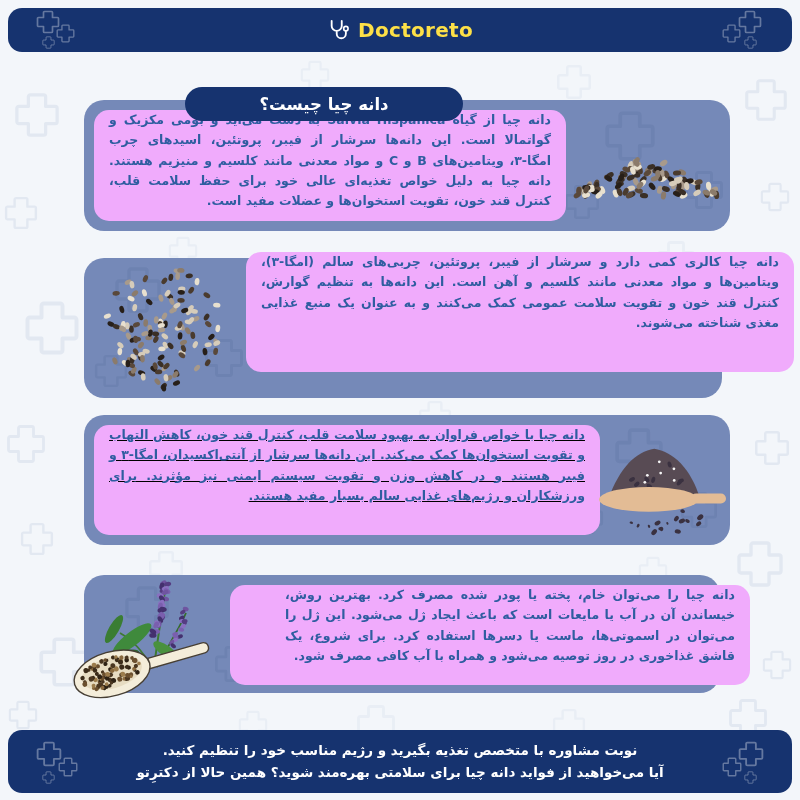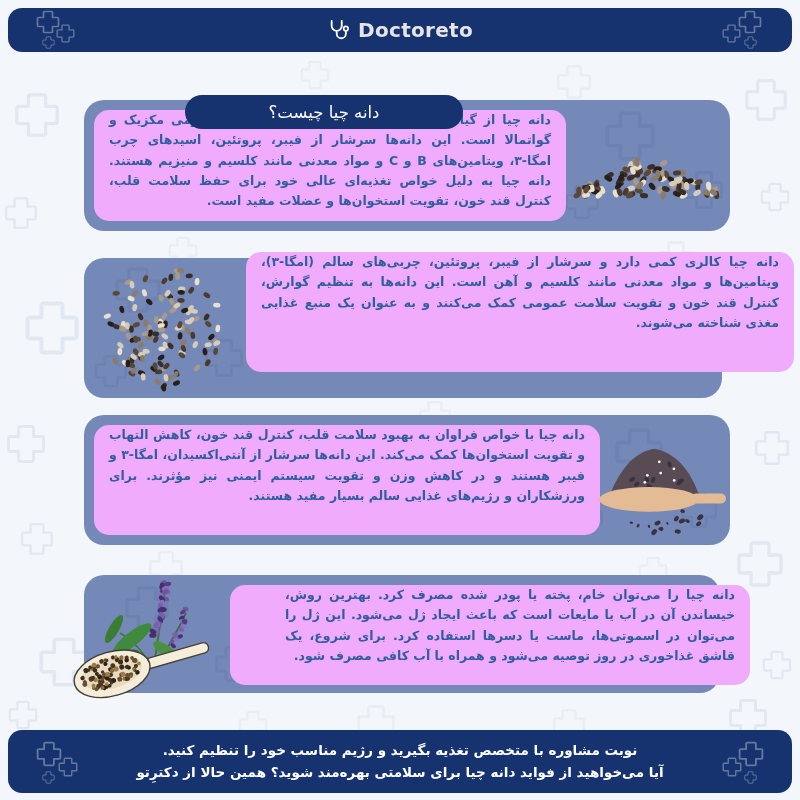--- a/index.html
+++ b/index.html
@@ -9,45 +9,45 @@
   .bgpat{position:absolute;left:0;top:0;}
 
   
   .topbar{position:absolute;left:8px;top:8px;width:784px;height:44px;background:#16336f;
           border-radius:14px;display:flex;align-items:center;justify-content:center;z-index:4;}
   .botbar{position:absolute;left:8px;top:730px;width:784px;height:63px;background:#16336f;
           border-radius:14px;display:flex;flex-direction:column;align-items:center;justify-content:center;z-index:4;}
   .cluster{position:absolute;top:50%;transform:translateY(-50%);color:rgba(255,255,255,.34);}
   .cl-left{left:26px;}  .cl-right{right:26px;}
   .brand{display:flex;align-items:center;gap:7px;}
-  .brand-text{color:#e5e5e5;font-size:20px;font-weight:bold;letter-spacing:.3px;}
+  .brand-text{color:#fde047;font-size:20px;font-weight:bold;letter-spacing:.3px;}
   .foot-line{color:#fff;font-size:13.5px;font-weight:bold;line-height:1.6;text-align:center;direction:rtl;}
 
   
   .panel{position:absolute;background:#7589b8;border-radius:20px;overflow:hidden;z-index:1;}
   .ppat{position:absolute;left:0;top:0;color:rgba(20,40,90,.07);}
   .c1{left:84px;top:100px;width:646px;height:131px;}
   .c2{left:84px;top:258px;width:638px;height:140px;}
   .c3{left:84px;top:415px;width:646px;height:130px;}
   .c4{left:84px;top:575px;width:636px;height:118px;}
 
   
   .pill{position:absolute;background:#16336f;border-radius:18px;color:#fff;display:flex;
-        align-items:center;justify-content:center;font-weight:normal;font-size:16.5px;z-index:3;direction:rtl;margin-top:8px;}
+        align-items:center;justify-content:center;font-weight:bold;font-size:16.5px;z-index:3;direction:rtl;}
   .p1{left:185px;top:87px;width:278px;height:34px;}
   .p2{left:347px;top:246px;width:284px;height:35px;}
   .p3{left:167px;top:403px;width:236px;height:35px;}
   .p4{left:340px;top:558px;width:293px;height:35px;}
 
   
   .wbox{position:absolute;background:#f0abfc;border-radius:15px;display:flex;align-items:flex-start;
         z-index:2;overflow:hidden;}
   .w1{left:94px;top:110px;width:472px;height:111px;}
   .w2{left:246px;top:252px;width:548px;height:120px;}
-  .w3{left:94px;top:425px;width:506px;height:110px;}
+  .w3{left:94px;top:425px;width:506px;height:110px;text-decoration:underline;}
   .w4{left:230px;top:585px;width:480px;height:100px;padding-left:40px;}
   .body-text{margin:0;width:100%;padding:0 15px;color:#2f5da0;font-size:12.5px;font-weight:bold;
         line-height:1.62;text-align:justify;direction:rtl;}
 
   
   .illus{position:absolute;z-index:2;}
   .i1{left:572px;top:122px;width:152px;height:102px;}
   .i2{left:96px;top:262px;width:138px;height:132px;}
   .i3{left:588px;top:424px;width:138px;height:114px;}
   .i4{left:62px;top:567px;width:174px;height:144px;z-index:3;}

